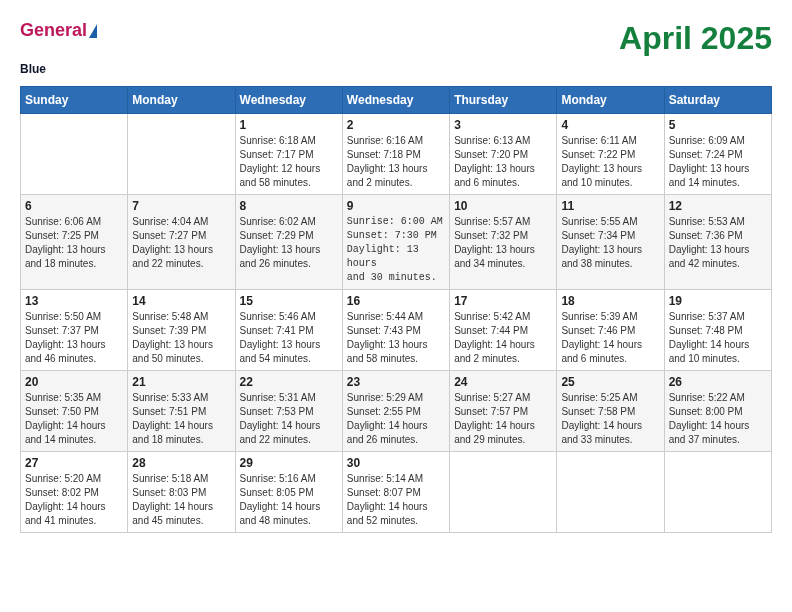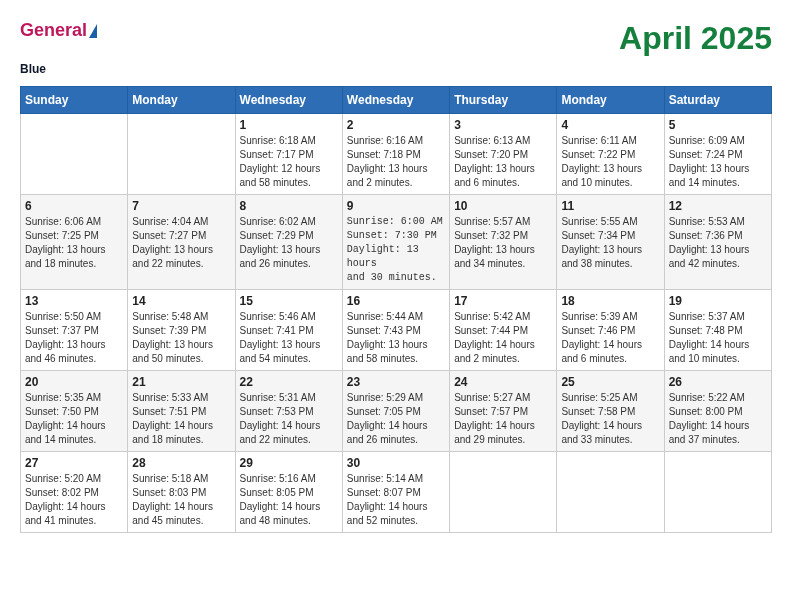--- a/index.html
+++ b/index.html
@@ -286,21 +286,21 @@
         <td>
           <span class="day-num">22</span>
           <div class="day-detail" style="white-space: pre-line;">Sunrise: 5:31 AM
 Sunset: 7:53 PM
 Daylight: 14 hours
 and 22 minutes.</div>
         </td>
         <td>
           <span class="day-num">23</span>
           <div class="day-detail" style="white-space: pre-line;">Sunrise: 5:29 AM
-Sunset: 7:05 PM
+Sunset: 2:55 PM
 Daylight: 14 hours
 and 26 minutes.</div>
         </td>
         <td>
           <span class="day-num">24</span>
           <div class="day-detail" style="white-space: pre-line;">Sunrise: 5:27 AM
 Sunset: 7:57 PM
 Daylight: 14 hours
 and 29 minutes.</div>
         </td>

